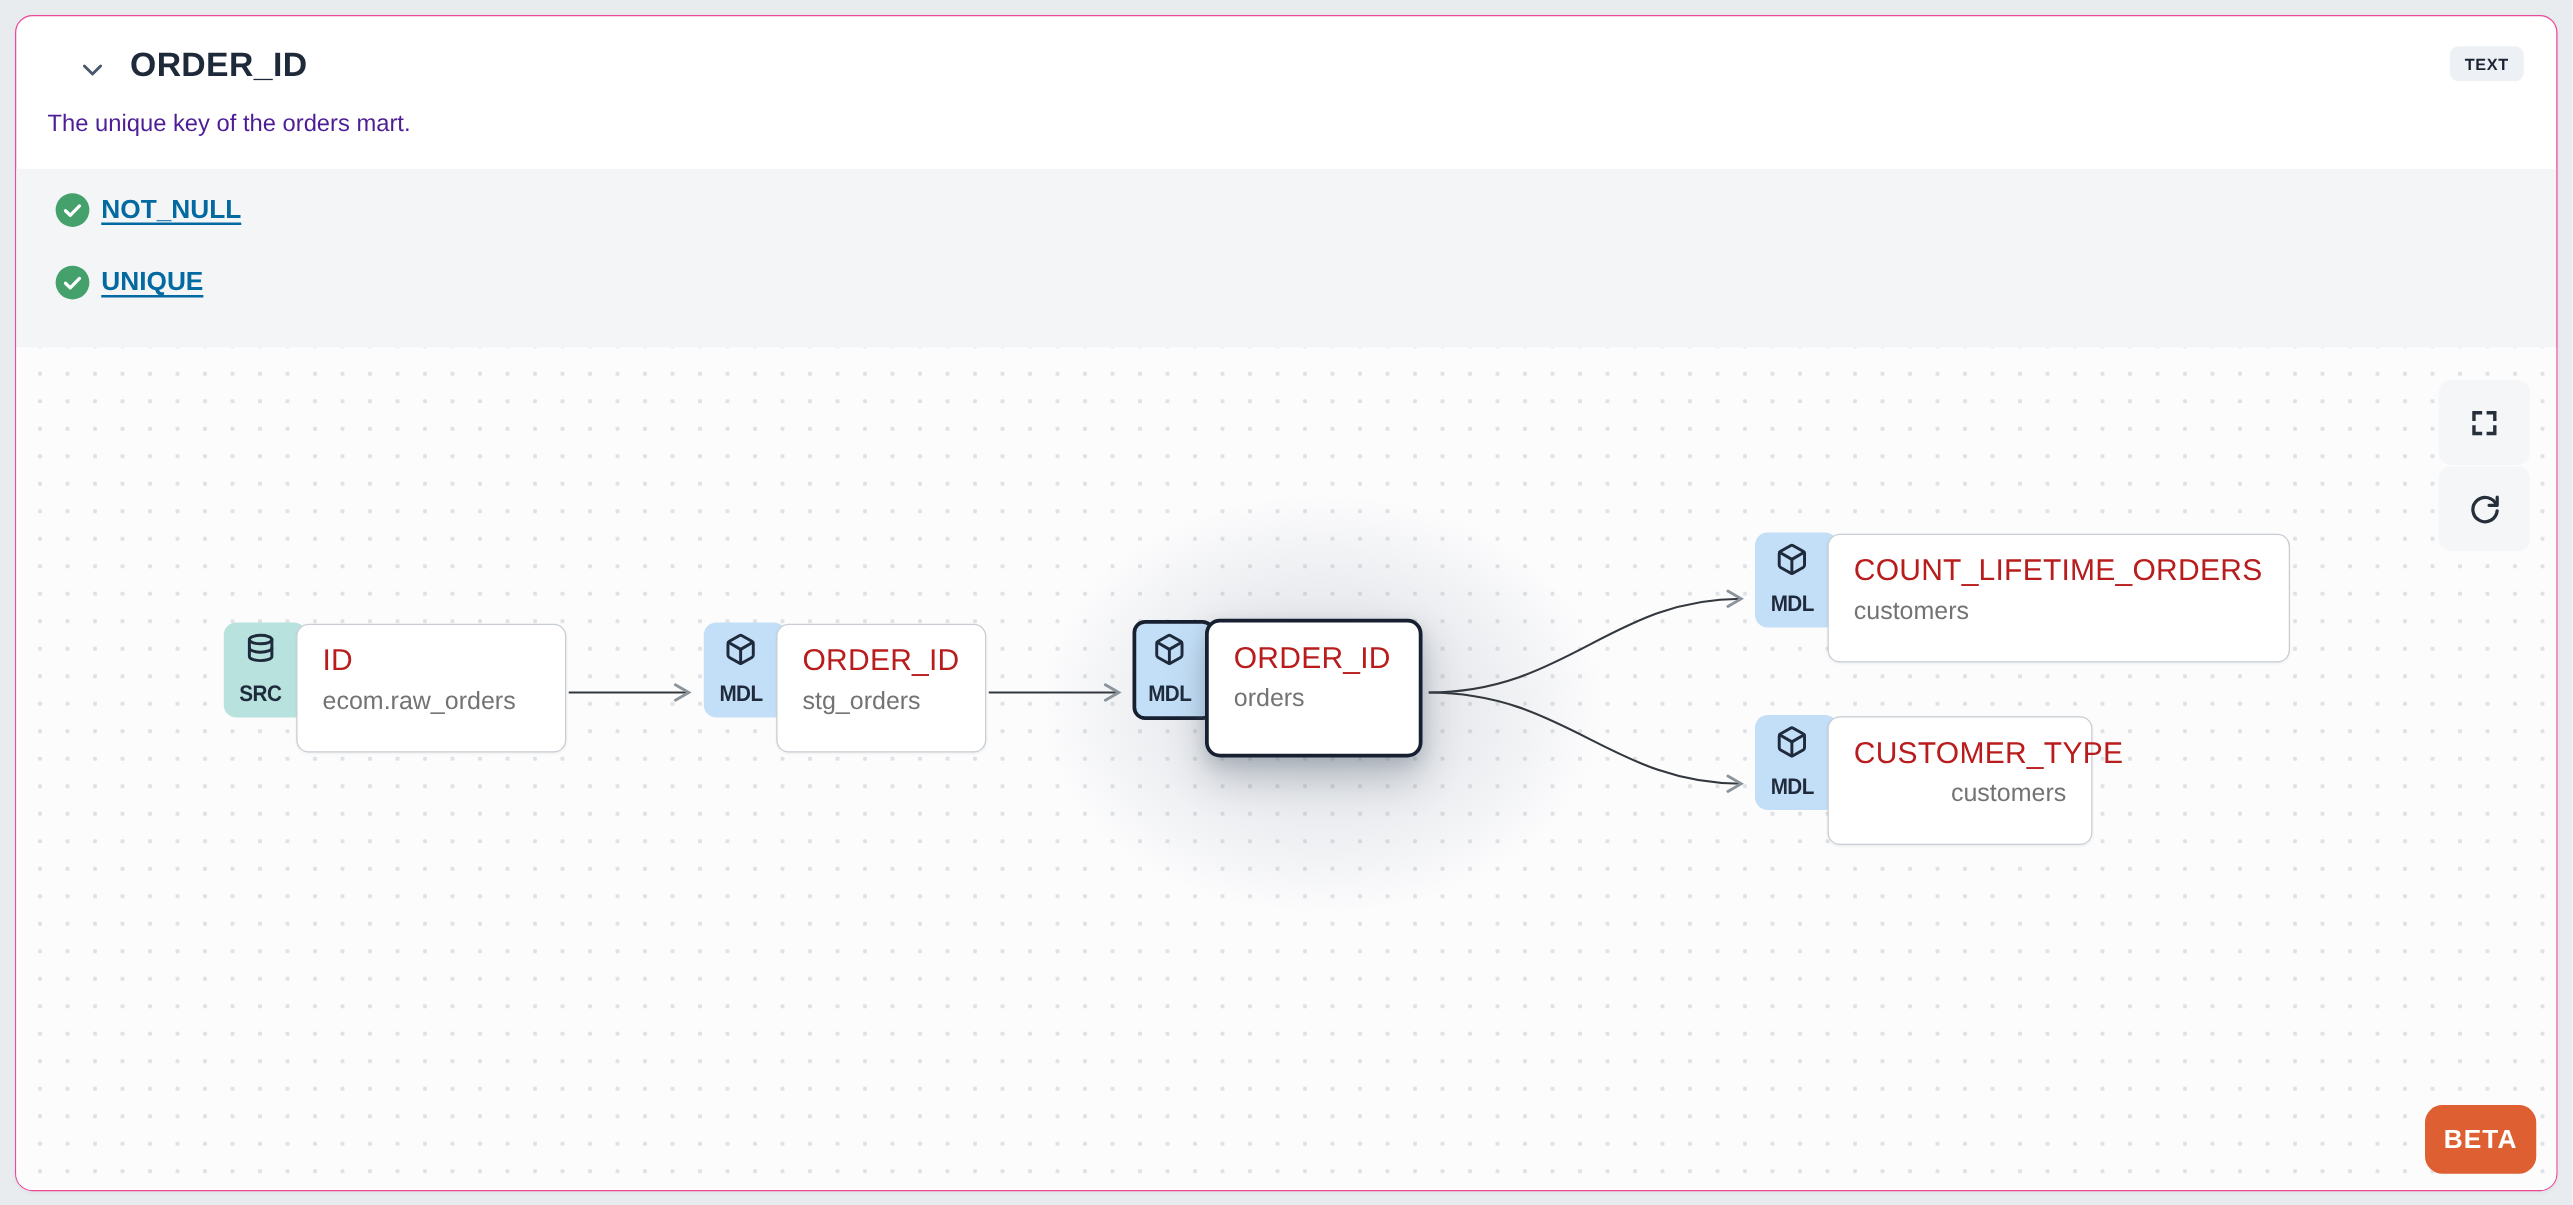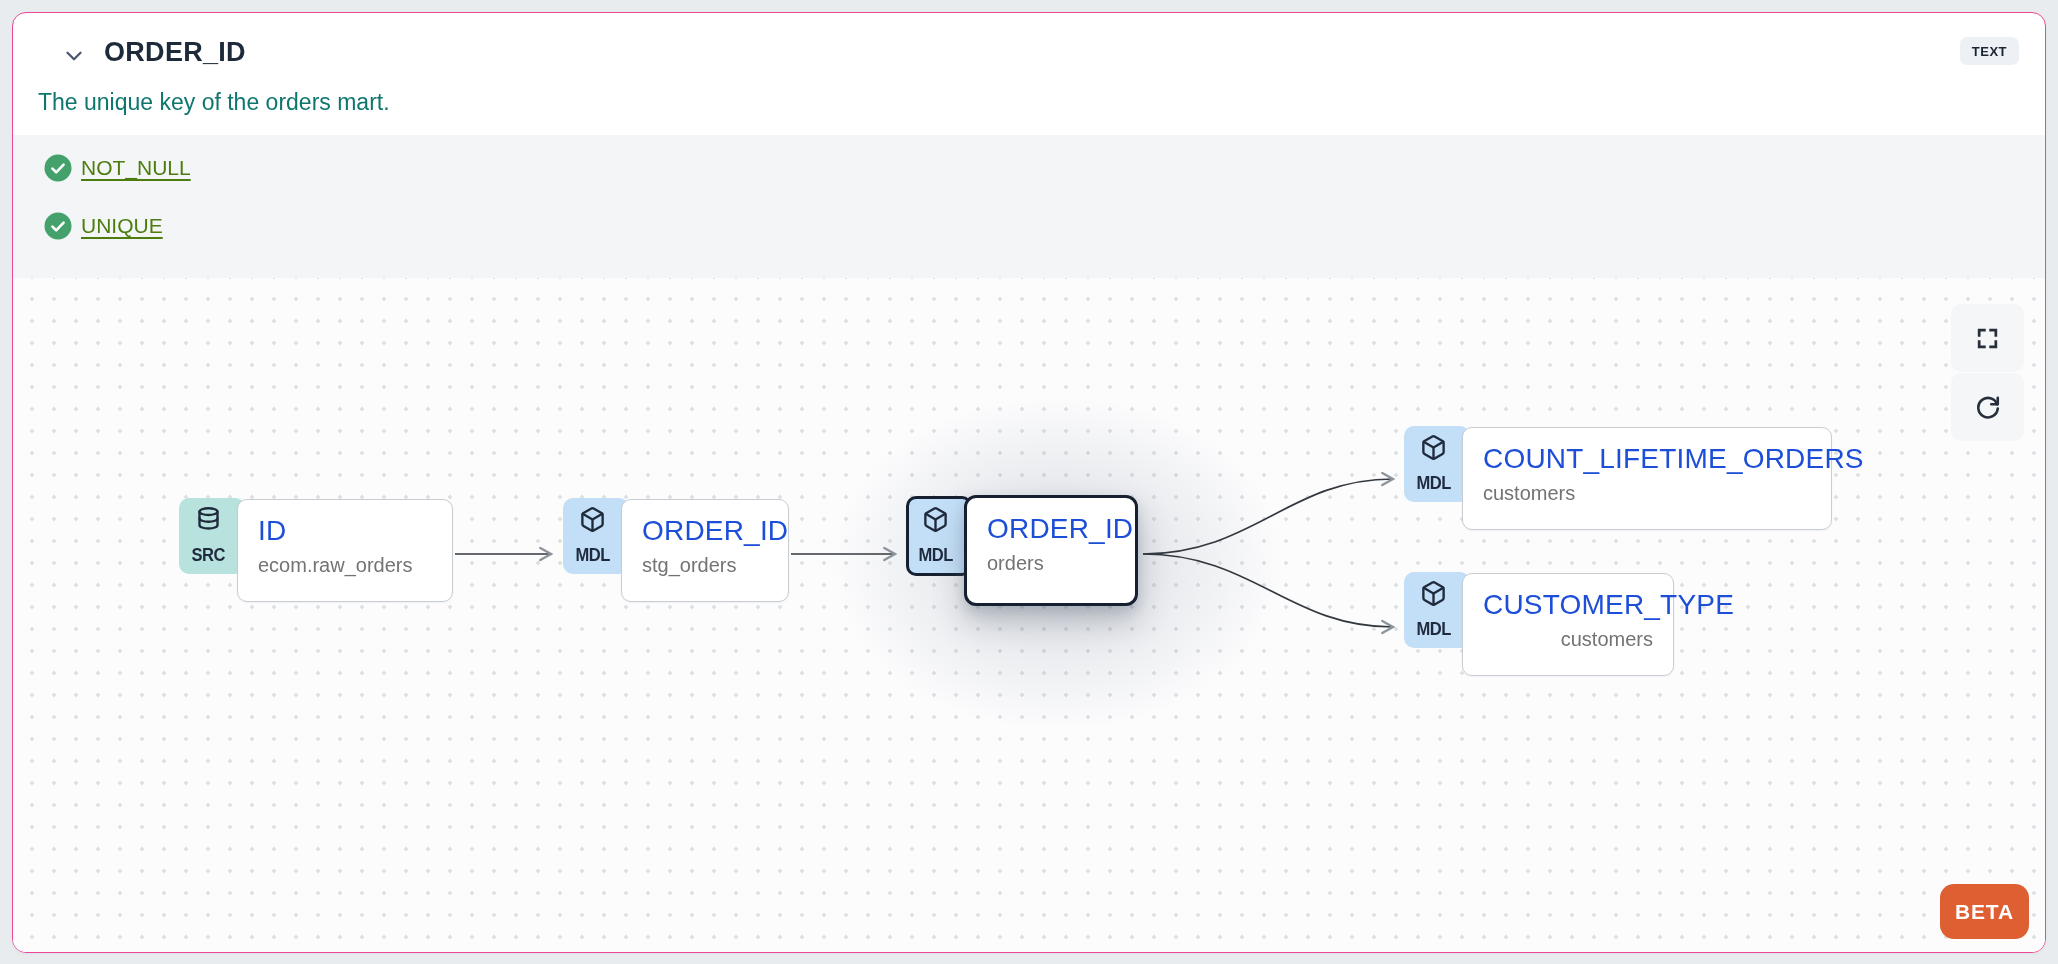--- a/index.html
+++ b/index.html
@@ -18,48 +18,48 @@
     overflow:hidden;
   }
   
   .hdr-row { position:absolute; left:0; top:22px; width:100%; height:42px; }
   .chev-btn { position:absolute; left:44px; top:4px; width:34px; height:34px; border:none;
     background:transparent; cursor:pointer; display:flex; align-items:center; justify-content:center; }
   .hdr-title { position:absolute; left:91px; top:2px; font-size:27px; font-weight:700;
     color:#1e2a3a; letter-spacing:.3px; }
   .type-badge { position:absolute; right:26px; top:2px; background:#edf0f4; border-radius:7px;
     padding:7px 12px 6px; font-size:13px; font-weight:700; color:#1b2433; letter-spacing:.5px; }
-  .hdr-desc { position:absolute; left:25px; top:76px; font-size:23px; color:#0f766e; }
+  .hdr-desc { position:absolute; left:25px; top:76px; font-size:19px; color:#4c1d95; }
   
   .tests { position:absolute; left:0; top:122px; width:100%; height:143px; background:#f3f5f6;
     padding:18px 0 0 31px; }
   .test-row { display:flex; align-items:center; height:30px; margin-bottom:28px; width:max-content; cursor:pointer; }
   .test-row .ck { width:28px; height:28px; margin-right:9px; flex:none; }
-  .test-link { font-size:21px; font-weight:400; color:#4d7c0f;
+  .test-link { font-size:21px; font-weight:700; color:#0369a1;
     text-decoration:underline; text-underline-offset:4px; text-decoration-thickness:1.5px; }
   
   .canvas { position:absolute; left:0; top:265px; width:2034px; height:676px;
     background-color:#fcfcfd;
     background-image:radial-gradient(circle,#dfe1e4 1.6px, transparent 1.8px);
     background-size:22px 22px; background-position:8px 10px; }
   .edges { position:absolute; left:0; top:0; width:2034px; height:676px; pointer-events:none; }
   .glow { position:absolute; left:810px; top:110px; width:470px; height:350px; pointer-events:none;
     background:radial-gradient(ellipse at center, rgba(110,122,140,.26) 0%, rgba(110,122,140,0) 68%); }
   
   .node { position:absolute; cursor:pointer; }
   .nbadge { position:absolute; left:0; top:0; width:66px; height:76px; border-radius:10px;
     display:flex; flex-direction:column; align-items:center; justify-content:center; gap:12px;
     padding-right:7px; }
   .nbadge.src { background:#b7e2dd; }
   .nbadge.mdl { background:#c3dff7; }
   .nbadge .blabel { font-size:18px; font-weight:700; color:#1f2b3d; letter-spacing:-.5px;
     transform:scaleX(.92); }
   .ncard { position:absolute; left:58px; top:1px; background:#ffffff; border:1.4px solid #c7cdd3;
     border-radius:10px; padding:15px 20px 0 20px; box-shadow:0 1px 2px rgba(20,30,45,.05); }
-  .ncard .ntitle { font-size:28px; font-weight:500; color:#1d4ed8; white-space:nowrap; letter-spacing:.2px; }
+  .ncard .ntitle { font-size:24px; font-weight:500; color:#b91c1c; white-space:nowrap; letter-spacing:.2px; }
   .ncard .nsub { font-size:20px; color:#737373; margin-top:7px; white-space:nowrap; }
   .node.selected .nbadge { border:3.5px solid #172031; top:-2px; height:80px; }
   .node.selected .ncard { border:3.5px solid #172031; border-radius:12px; top:-3px;
     box-shadow:0 16px 30px rgba(80,92,110,.30), 0 5px 12px rgba(80,92,110,.18); }
   
   .ctrl-stack { position:absolute; left:1938px; top:26px; width:73px; }
   .ctrl-btn { width:73px; height:68px; background:#f4f6f8; border:none; border-radius:10px;
     display:flex; align-items:center; justify-content:center; cursor:pointer; }
   .ctrl-btn + .ctrl-btn { margin-top:1px; }
   .beta-badge { position:absolute; left:1927px; top:606px; width:89px; height:55px;

